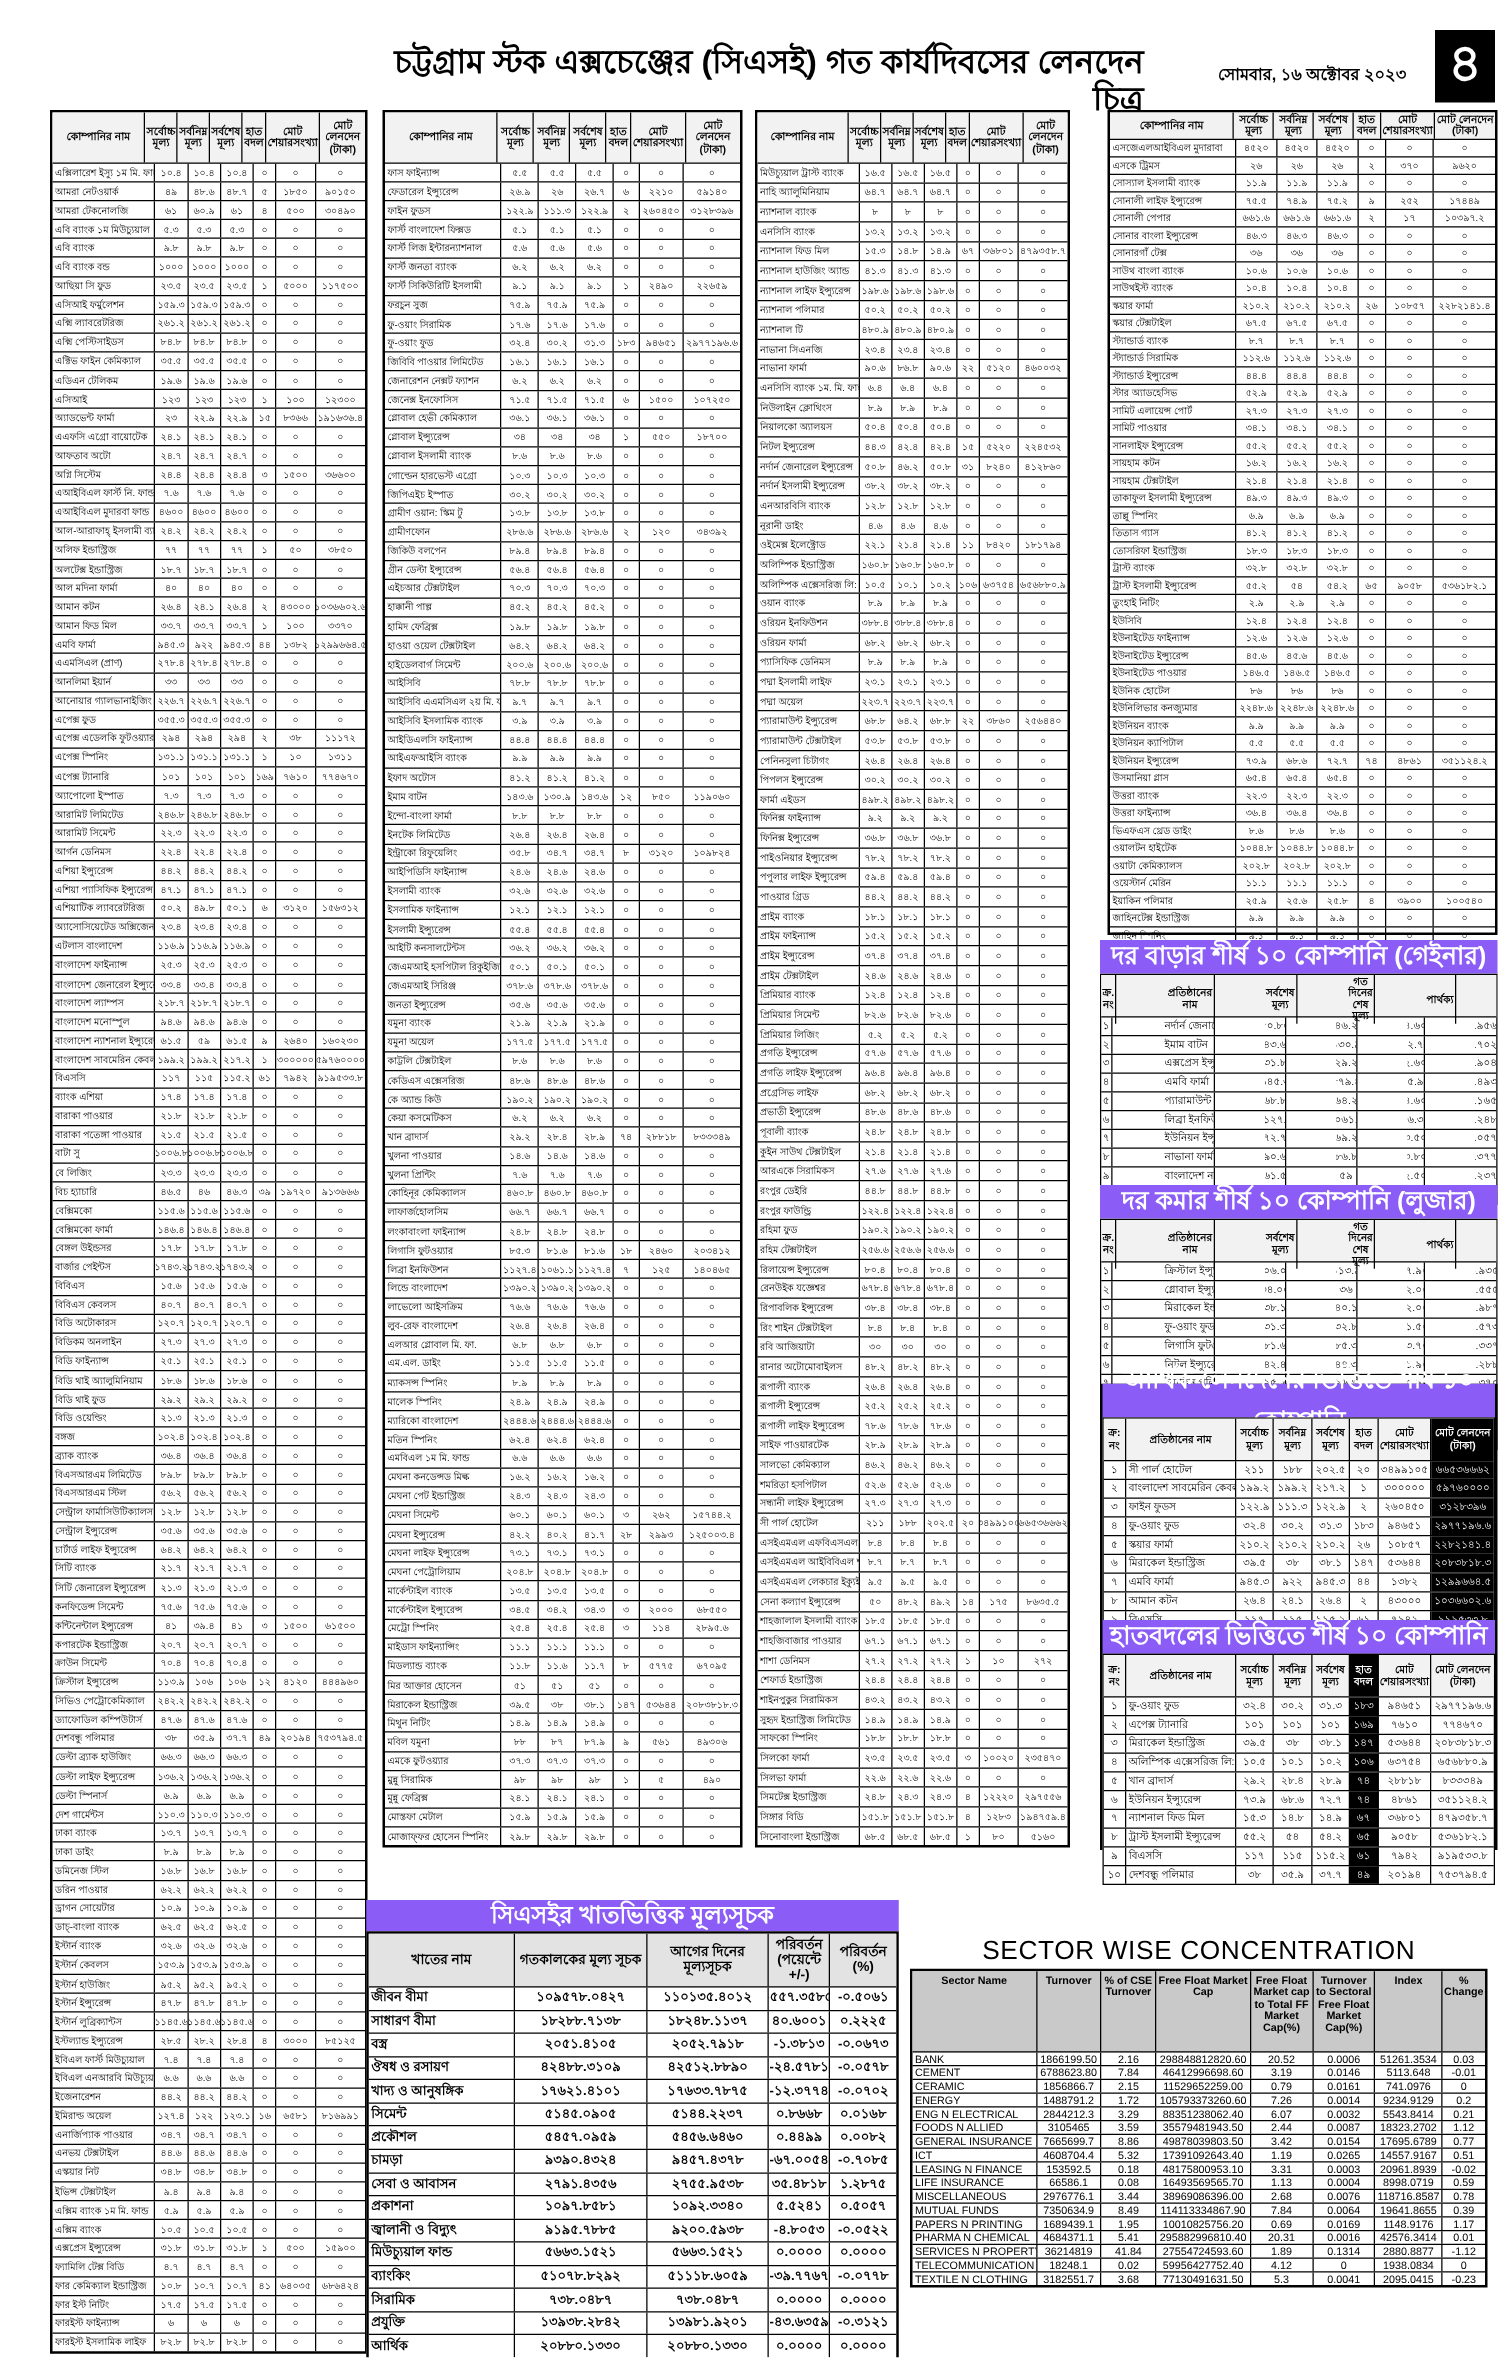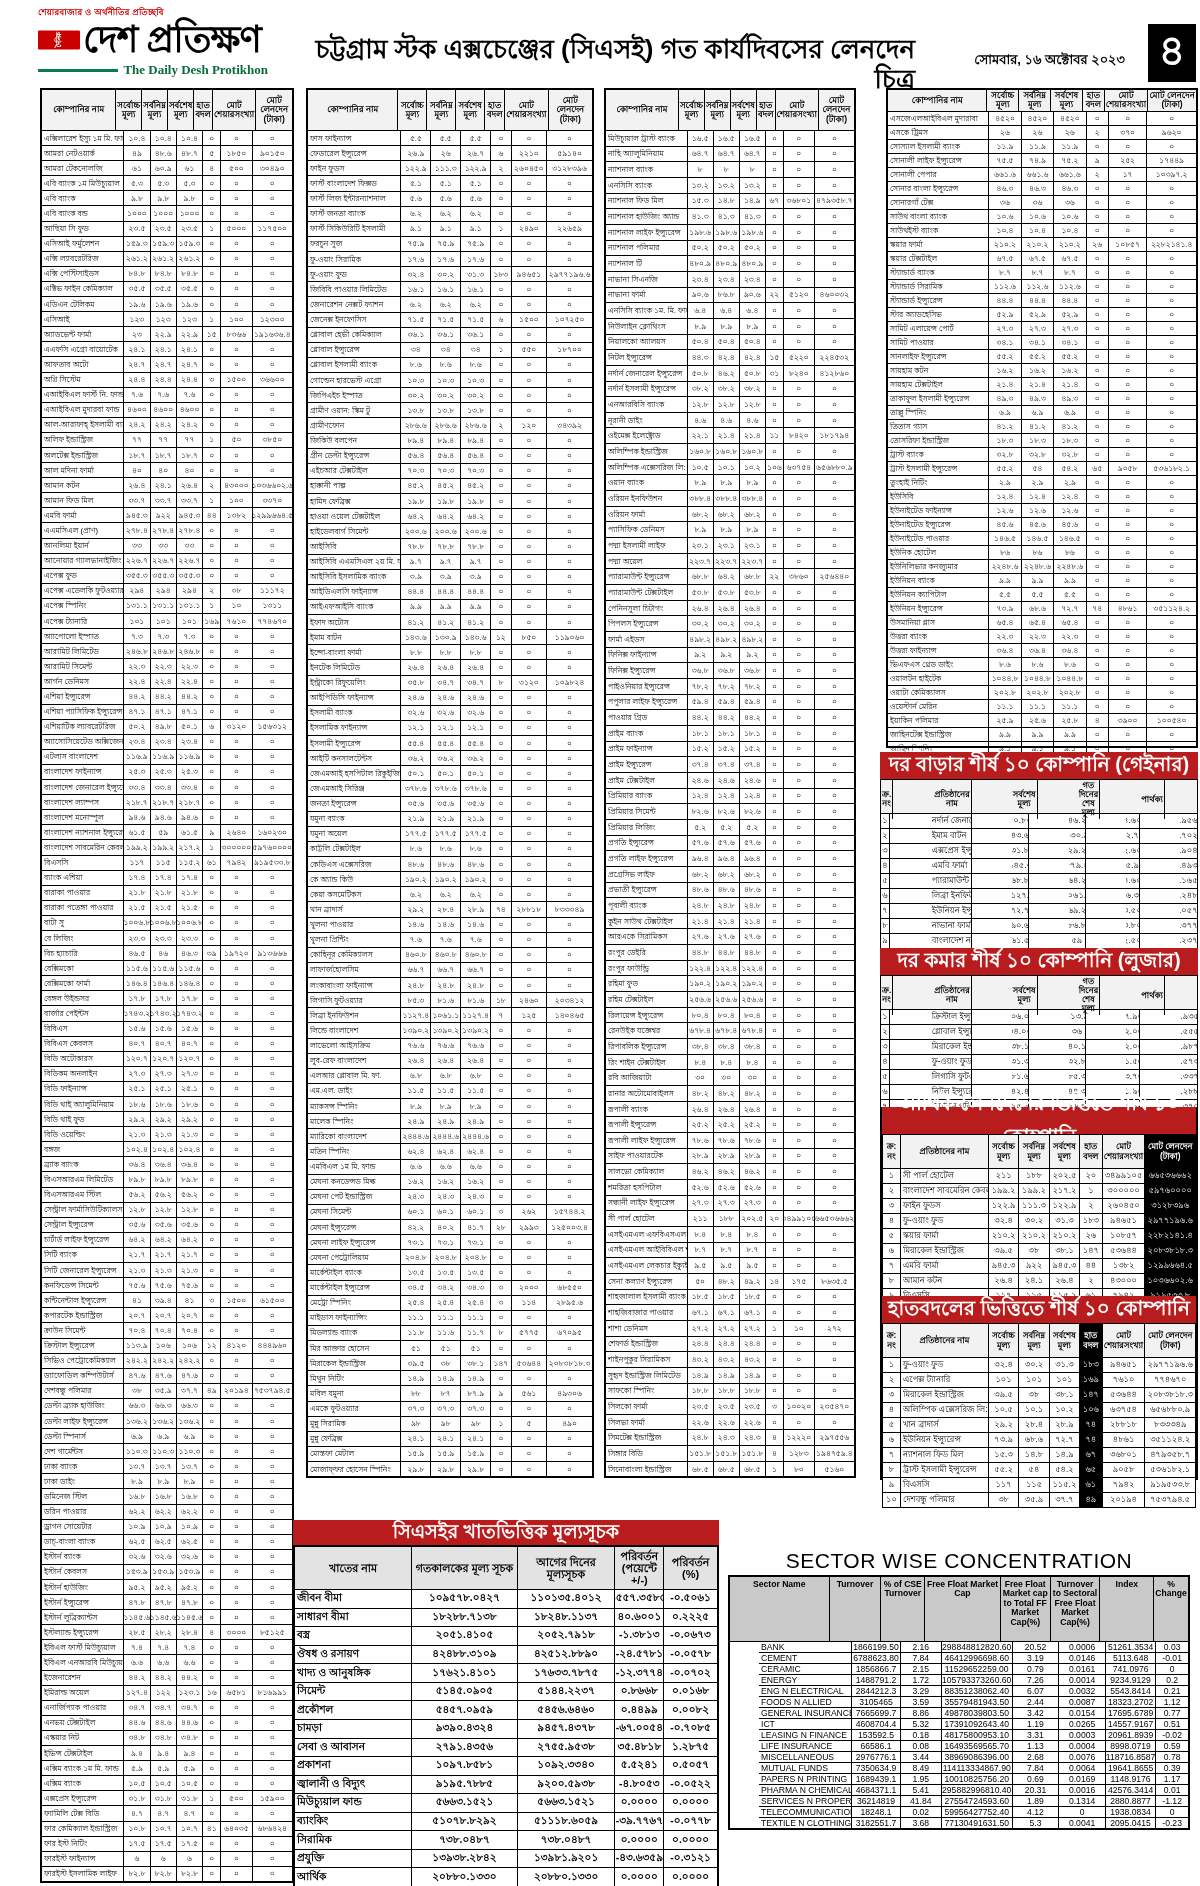--- a/index.html
+++ b/index.html
@@ -36,21 +36,21 @@
   .stock{position:absolute;}
   .stock .thead,.stock .tbody .tr{grid-template-columns:5fr 1.6fr 1.6fr 1.6fr 1.1fr 1.9fr 2.4fr;}
   .stock .thead{font-size:8.5px;height:40px;}
   .stock .tbody{font-size:7.6px;}
   .stock .tbody .td:first-child{justify-content:flex-start;}
   #t1{left:40px;top:88px;width:254px;height:1795px;}
   #t2{left:306px;top:88px;width:288px;height:1390px;}
   #t3{left:604px;top:88px;width:252px;height:1390px;}
   #t4{left:886px;top:88px;width:312px;height:660px;}
   
-  .band{background:#b91c1c;color:#fff;font-weight:bold;text-align:center;
+  .band{background:#8b5cf6;color:#fff;font-weight:bold;text-align:center;
         display:flex;align-items:center;justify-content:center;}
   .topbox{position:absolute;left:880px;width:318px;display:flex;flex-direction:column;box-sizing:border-box;}
   .topbox .band{height:27px;font-size:20px;flex:none;}
   .topbox .tbl{flex:1;border-width:1.5px;}
   .topbox .thead{font-size:8.3px;height:33px;}
   .topbox .tbody{font-size:8.3px;}
   .topbox .tbody .td:nth-child(2){justify-content:flex-start;}
   #gainers{top:752px;height:196px;}
   #losers{top:948px;height:159px;}
   #byvalue{top:1107px;height:189px;}
@@ -66,41 +66,30 @@
   #sectoridx .tbl{flex:1;}
   #sectoridx .thead{font-size:11px;height:42px;background:#e3e3e3;}
   #sectoridx .tbody{font-size:10.5px;font-weight:bold;}
   #sectoridx .thead,#sectoridx .tbody .tr{grid-template-columns:3fr 2.7fr 2.5fr 1.25fr 1.35fr;}
   #sectoridx .tbody .td:first-child{justify-content:flex-start;}
   
   #sectorcon{position:absolute;left:728px;top:1478px;width:462px;height:352px;display:flex;flex-direction:column;justify-content:flex-end;}
   #sectorcon .con-title{text-align:center;font-size:21px;letter-spacing:.5px;height:26px;flex:none;}
   #sectorcon .thead{font-size:8.6px;height:64px;background:#c9c9c9;align-items:stretch;}
   #sectorcon .thead .td{align-items:flex-start;padding-top:3px;}
-  #sectorcon .tbody{font-size:8.6px;padding-left:29px;}
+  #sectorcon .tbody{font-size:8.6px;}
   #sectorcon .thead,#sectorcon .tbody .tr{grid-template-columns:2.5fr 1.3fr 1.1fr 1.9fr 1.25fr 1.25fr 1.35fr .85fr;}
   #sectorcon .tbody .td:first-child{justify-content:flex-start;}
 </style>
 </head>
 <body>
 
 <div class="page">
 
   <div class="masthead">
-    <div class="logo-wrap">
-      <div class="logo-tagline">শেয়ারবাজার ও অর্থনীতির প্রতিচ্ছবি</div>
-      <div class="logo-main">
-        <span class="logo-redtab">দৈনিক</span>
-        <span>দেশ প্রতিক্ষণ</span>
-      </div>
-      <div class="logo-subrow">
-        <span class="logo-line"></span>
-        <span class="logo-sub">The Daily Desh Protikhon</span>
-      </div>
-    </div>
     <div class="main-title">চট্টগ্রাম স্টক এক্সচেঞ্জের  (সিএসই) গত কার্যদিবসের লেনদেন চিত্র</div>
     <div class="date-text">সোমবার, ১৬ অক্টোবর ২০২৩</div>
     <div class="page-num">৪</div>
   </div>
 
   <div id="t1" class="tbl stock">
     <div class="thead">
         <div class="td">কোম্পানির নাম</div>
         <div class="td">সর্বোচ্চ মূল্য</div>
         <div class="td">সর্বনিম্ন মূল্য</div>

